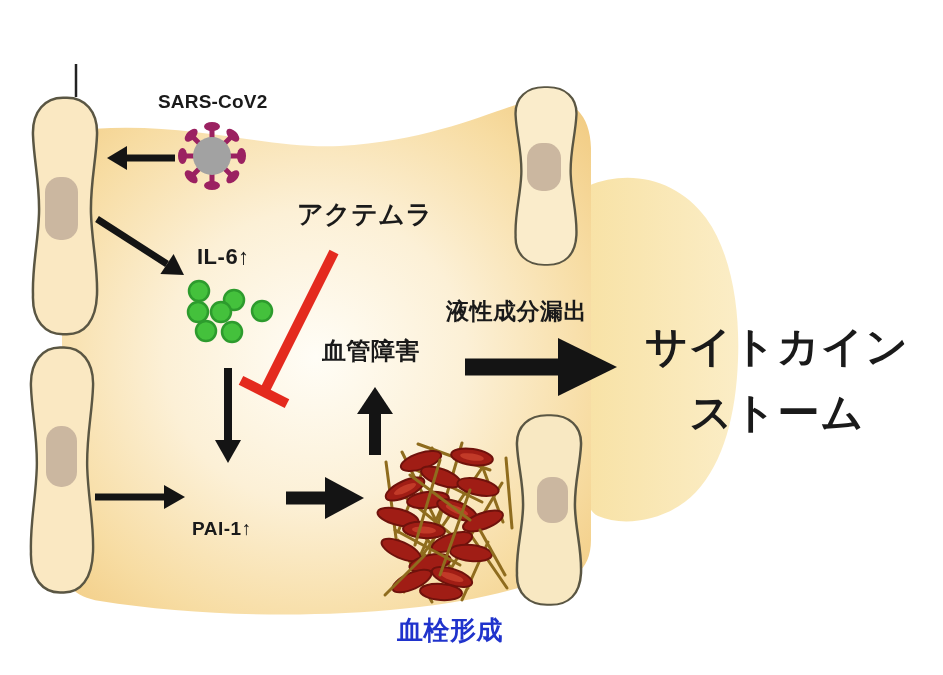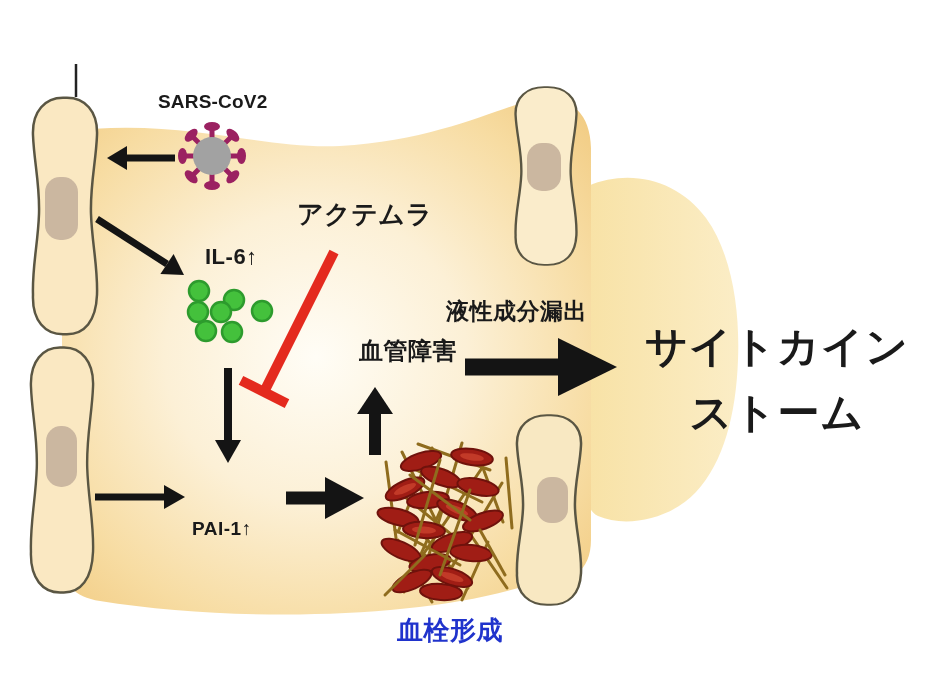--- a/index.html
+++ b/index.html
@@ -8,22 +8,22 @@
     font-family:"Liberation Sans","DejaVu Sans",sans-serif;
   }
   .stage svg{position:absolute;left:0;top:0;}
   .lbl{
     position:absolute;font-weight:700;color:#1a1a1a;white-space:nowrap;
     letter-spacing:0.5px;line-height:1.1;
   }
   .lbl-endo{left:28px;top:20px;font-size:24px;}
   .lbl-sars{left:158px;top:92px;font-size:19px;letter-spacing:0.2px;}
   .lbl-actemra{left:297px;top:200px;font-size:26px;text-align:center;}
-  .lbl-il6{left:197px;top:245px;font-size:22px;margin-left:8px;}
-  .lbl-damage{left:322px;top:338px;font-size:24px;margin-left:37px;}
+  .lbl-il6{left:197px;top:245px;font-size:22px;}
+  .lbl-damage{left:322px;top:338px;font-size:24px;}
   .lbl-leak{left:446px;top:299px;font-size:23px;}
   .lbl-pai1{left:192px;top:484px;font-size:19px;margin-top:35px;}
   .lbl-thrombus{left:377px;top:616px;font-size:26px;color:#2033cc;margin-left:20px;}
   .lbl-cytokine{
     left:632px;top:314px;width:290px;font-size:42px;line-height:66px;
     text-align:center;white-space:normal;letter-spacing:1px;
   }
 </style>
 </head>
 <body>

